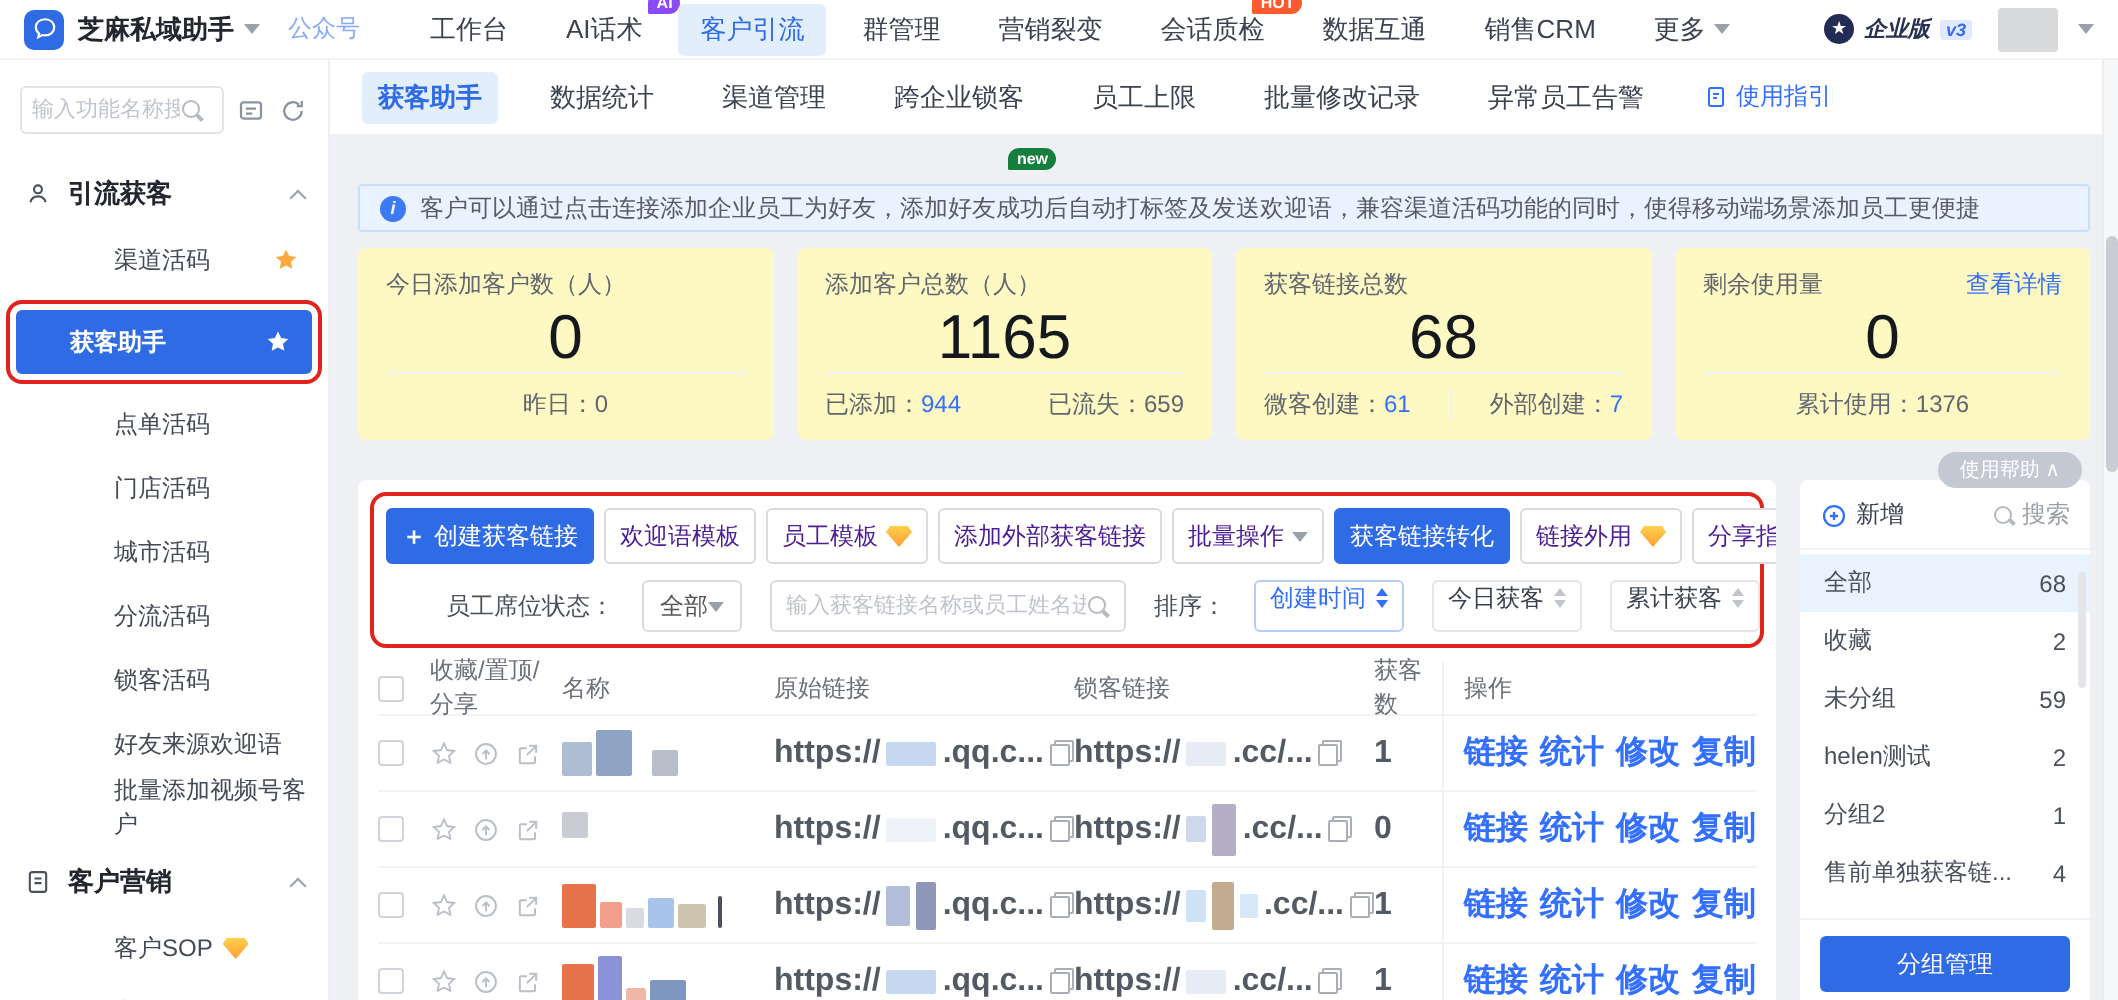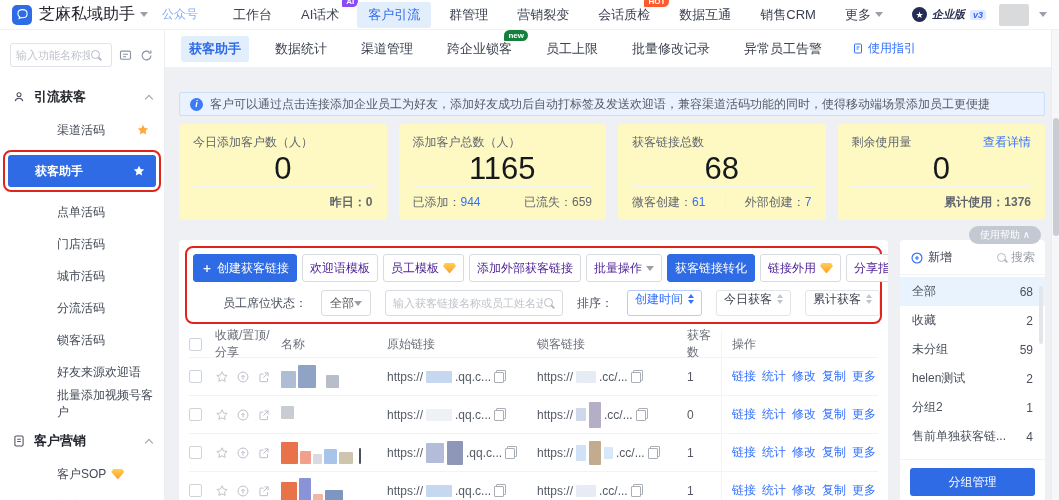--- a/index.html
+++ b/index.html
@@ -3,30 +3,30 @@
 <meta charset="utf-8">
 <style>
   * { margin:0; padding:0; box-sizing:border-box; }
   html,body { width:1059px; height:500px; overflow:hidden; }
   body { font-family:"Liberation Sans","DejaVu Sans",sans-serif; background:#eef0f4; color:#3c4250; }
   .screen { position:relative; width:1059px; height:500px; overflow:hidden; }
 
   
   .topbar { height:30px; background:#fff; display:flex; align-items:center; padding:0 12px; border-bottom:1px solid #f0f1f3; position:relative; z-index:6; }
   .logo { width:20px; height:20px; border-radius:5px; background:#2e6be5; display:flex; align-items:center; justify-content:center; margin-right:7px; flex:none; }
-  .brand { font-size:16px; font-weight:normal; color:#23262e; white-space:nowrap; }
+  .brand { font-size:13px; font-weight:bold; color:#23262e; white-space:nowrap; }
   .caret { width:0; height:0; border:4px solid transparent; border-top:5px solid #9aa0a8; margin-left:5px; margin-top:4px; }
   .brand-tag { color:#85acf3; font-size:12px; margin-left:14px; white-space:nowrap; }
   .topnav { display:flex; align-items:center; margin-left:24px; gap:7px; }
   .topnav-item { position:relative; font-size:13px; color:#3c4250; padding:4px 11px; border-radius:3px; white-space:nowrap; cursor:pointer; }
   .topnav-item.active { background:#e3eefc; color:#2e6be5; font-weight:normal; }
   .mini-badge { position:absolute; top:-6px; right:-8px; color:#fff; font-size:8px; font-weight:bold; padding:1px 4px; border-radius:7px 7px 7px 1px; line-height:1.2; }
   .b-ai { background:#8a4bf7; }
   .b-hot { background:#ff5a2e; }
-  .b-new { background:#15803d; }
+  .b-new { background:#15803d;margin-top:44px; }
   .topbar-right { margin-left:auto; display:flex; align-items:center; gap:5px; }
   .edition-ico { width:15px; height:15px; border-radius:50%; background:#232c54; color:#fff; font-size:9px; display:flex; align-items:center; justify-content:center; }
   .edition-label { font-size:11px; font-weight:bold; font-style:italic; color:#2b3150; }
   .ver-badge { background:#dfe9ff; color:#3a6bf0; font-size:9px; font-style:italic; padding:0 3px; border-radius:2px; font-weight:bold; }
   .avatar { width:30px; height:22px; background:#d9dadc; border-radius:2px; margin-left:8px; }
 
   
   .body-row { display:flex; height:470px; }
 
   
@@ -56,21 +56,21 @@
   .notice { margin-top:24px; height:24px; background:#e9f2fe; border:1px solid #cadff9; border-radius:2px; display:flex; align-items:center; gap:7px; padding:0 10px; color:#575c66; font-size:12px; white-space:nowrap; overflow:hidden; }
   .ico-info { width:13px; height:13px; flex:none; border-radius:50%; background:#3d7af5; position:relative; }
   .ico-info::after { content:"i"; position:absolute; inset:0; color:#fff; font-size:9px; font-weight:bold; display:flex; align-items:center; justify-content:center; font-style:italic; }
 
   .stats { display:flex; gap:12px; margin-top:8px; }
   .card { flex:1; background:#fef9c3; border-radius:4px; padding:10px 14px 9px; height:96px; display:flex; flex-direction:column; min-width:0; }
   .card-hd { display:flex; justify-content:space-between; align-items:center; font-size:12px; color:#61666e; white-space:nowrap; }
   .card-link { color:#3370ff; cursor:pointer; }
   .card-val { text-align:center; font-size:31px; color:#15181d; line-height:1.05; margin-top:2px; }
   .card-ft { margin-top:auto; display:flex; justify-content:space-between; font-size:12px; color:#61666e; border-top:1px solid #f3f4f6; padding-top:7px; position:relative; white-space:nowrap; }
-  .card-ft.single { justify-content:flex-end;font-weight:bold; }
+  .card-ft.single { justify-content:center; }
   .card-ft.split::after { content:""; position:absolute; left:52%; top:7px; bottom:1px; width:1px; background:#eef0f3; }
   .v-link { color:#3370ff; }
 
   .collapse-pill { position:absolute; top:158px; right:18px; background:#c3c8d2; color:#fff; font-size:10px; padding:2px 11px; border-radius:9px; z-index:4; cursor:pointer; white-space:nowrap; }
 
   .panel-row { display:flex; gap:12px; margin-top:20px; height:264px; }
   .table-panel { flex:1; min-width:0; background:#fff; border-radius:4px; padding:8px 10px; overflow:hidden; }
   .red-box2 { border:2px solid #e0241b; border-radius:8px; padding:6px; margin:-2px -4px 7px; }
   .toolbar { display:flex; align-items:center; gap:5px; }
   .btn { height:28px; display:inline-flex; align-items:center; gap:4px; padding:0 7px; border-radius:3px; font-size:12px; border:1px solid #d8dbe0; background:#fff; color:#4c1d95; white-space:nowrap; cursor:pointer; }
@@ -85,21 +85,21 @@
   .sort-chip { height:26px; border:1px solid #e2e5ea; border-radius:3px; display:flex; gap:5px; padding:0 7px; color:#3c4250; cursor:pointer; background:#fff; }
   .sort-chip.active { border-color:#b7cdf8; color:#3370ff; }
   .sorter { display:flex; flex-direction:column; gap:2px; }
   .s-up { width:0; height:0; border:3.5px solid transparent; border-bottom:4.5px solid #c0c4cc; }
   .s-dn { width:0; height:0; border:3.5px solid transparent; border-top:4.5px solid #c0c4cc; }
   .active .s-up { border-bottom-color:#3370ff; }
   .active .s-dn { border-top-color:#3370ff; }
 
   
   .thead { display:flex; align-items:center; height:26px; color:#6b7079; font-size:12px; }
-  .trow { display:flex; align-items:center; height:38px; border-top:1px solid #f2f3f6; font-size:12px; color:#545a64; }
+  .trow { display:flex; align-items:center; height:38px; border-top:1px solid #f2f3f6; font-size:16px; color:#545a64;font-weight:bold; }
   .c-chk { width:26px; flex:none; display:flex; align-items:center; }
   .checkbox { width:13px; height:13px; border:1px solid #cfd3da; border-radius:2px; background:#fff; cursor:pointer; }
   .c-fav { width:66px; flex:none; display:flex; align-items:center; gap:7px; }
   .c-name { width:106px; flex:none; display:flex; align-items:flex-end; gap:2px; overflow:hidden; }
   .c-orig { width:150px; flex:none; display:flex; align-items:center; gap:3px; overflow:hidden; }
   .c-lock { width:150px; flex:none; display:flex; align-items:center; gap:3px; overflow:hidden; }
   .c-cnt { width:34px; flex:none; }
   .c-ops { flex:1; display:flex; align-items:center; gap:6px; height:100%; border-left:1px solid #f2f3f6; padding-left:10px; overflow:hidden; }
   .op-link { color:#3370ff; cursor:pointer; white-space:nowrap; }
   .thead .c-ops { color:#6b7079; border-left:1px solid #f2f3f6; }

